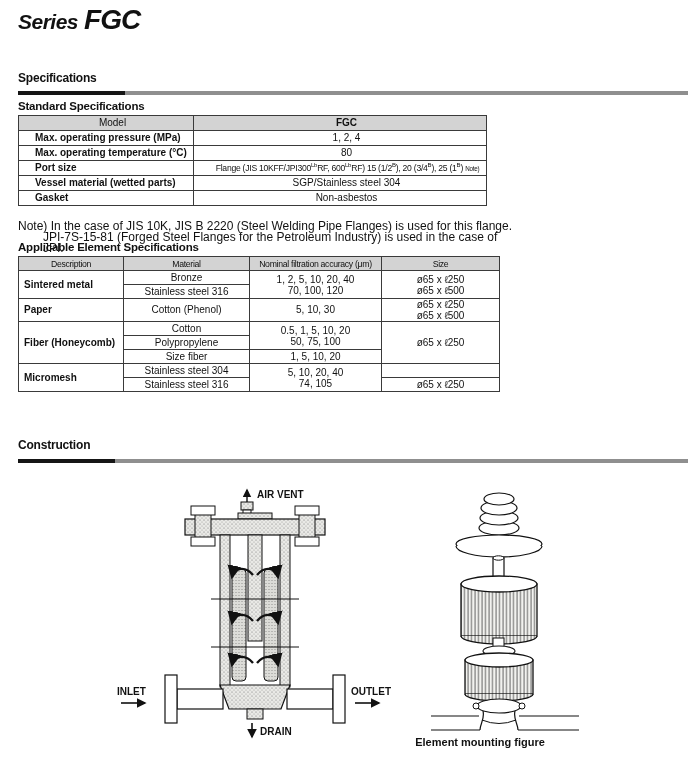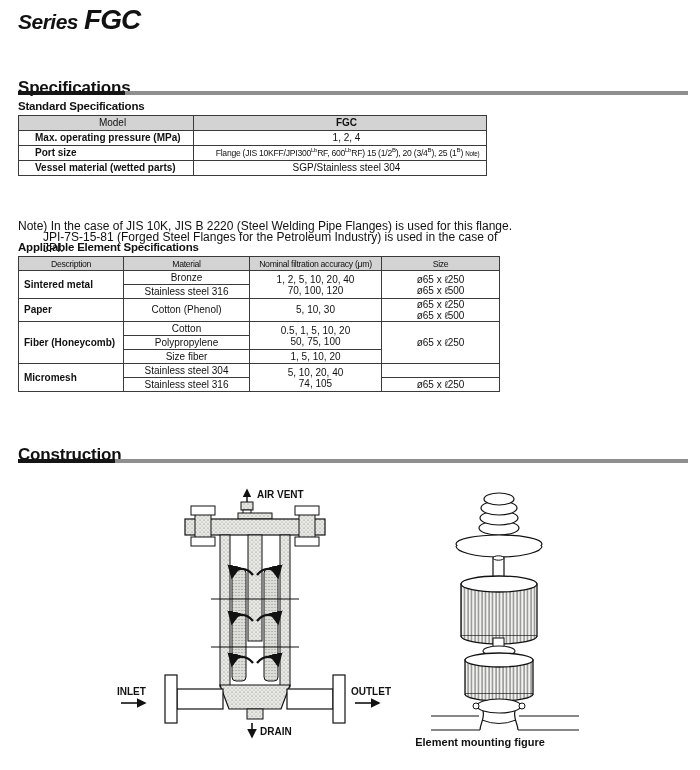--- a/index.html
+++ b/index.html
@@ -6,21 +6,21 @@
   body{width:700px;height:770px;background:#ffffff;color:#111;
        font-family:"Liberation Sans",sans-serif;position:relative;overflow:hidden;}
   .abs{position:absolute;}
 
   
   .title{left:18px;top:4px;font-style:italic;font-weight:bold;white-space:nowrap;}
   .title .t-series{font-size:21px;letter-spacing:-0.5px;}
   .title .t-model{font-size:28px;letter-spacing:-1px;margin-left:6px;}
 
   
-  .sec-head{font-size:17px;font-weight:bold;letter-spacing:-0.2px;margin-top:7px;}
+  .sec-head{font-size:12px;font-weight:bold;letter-spacing:-0.2px;}
   .rule{height:4px;background:#8f8f8f;width:670px;left:18px;}
   .rule .dark{display:block;height:100%;background:#151515;}
 
   .sub-head{font-size:11.5px;font-weight:bold;letter-spacing:-0.2px;}
 
   
   table{border-collapse:collapse;table-layout:fixed;background:#fff;}
   td{border:1px solid #3a3a3a;padding:0 3px;vertical-align:middle;
      font-size:10px;line-height:12px;text-align:center;}
   .hdr-cell{background:#d3d3d3;}
@@ -69,26 +69,34 @@
   <tbody>
       <tr>
     <td class="hdr-cell col1">Model</td>
     <td class="hdr-cell b">FGC</td>
   </tr>
   <tr>
     <td class="lbl">Max. operating pressure (MPa)</td>
     <td>1, 2, 4</td>
   </tr>
   <tr>
+    <td class="lbl">Max. operating temperature (°C)</td>
+    <td>80</td>
+  </tr>
+  <tr>
     <td class="lbl">Port size</td>
     <td class="portsize"><span>Flange (JIS 10KFF/JPI300</span><sup>Lb</sup><span>RF, 600</span><sup>Lb</sup><span>RF) 15 (1/2</span><sup>B</sup><span>), 20 (3/4</span><sup>B</sup><span>), 25 (1</span><sup>B</sup><span>) </span><span class="noteref">Note)</span></td>
   </tr>
   <tr>
     <td class="lbl">Vessel material (wetted parts)</td>
     <td>SGP/Stainless steel 304</td>
+  </tr>
+  <tr>
+    <td class="lbl">Gasket</td>
+    <td>Non-asbestos</td>
   </tr>
 </tbody>
   </table>
 
 <p class="abs note">Note) In the case of JIS 10K, JIS B 2220 (Steel Welding Pipe Flanges) is used for this flange. JPI-7S-15-81 (Forged Steel Flanges for the Petroleum Industry) is used in the case of JPI.</p>
 
 <div class="abs sub-head" style="left:18px;top:241px;">Applicable Element Specifications</div>
 
 <table class="abs elem-table" style="left:18px;top:256px;">
   <tbody>

